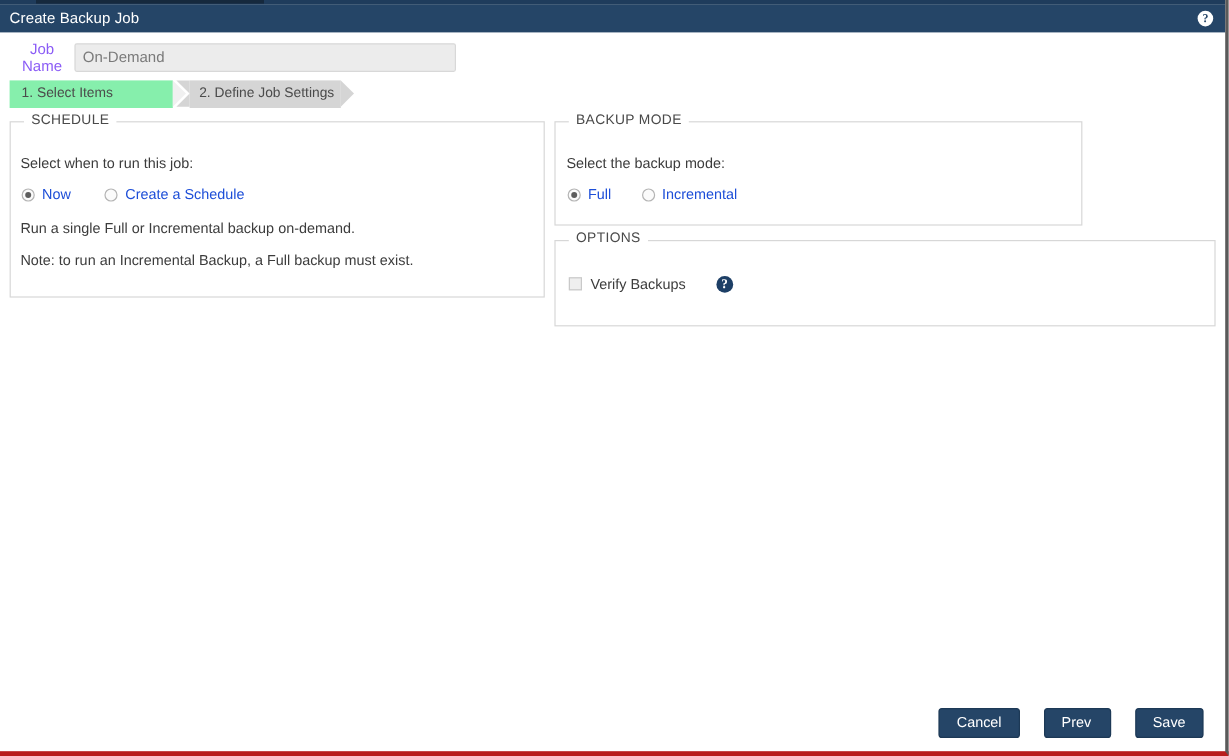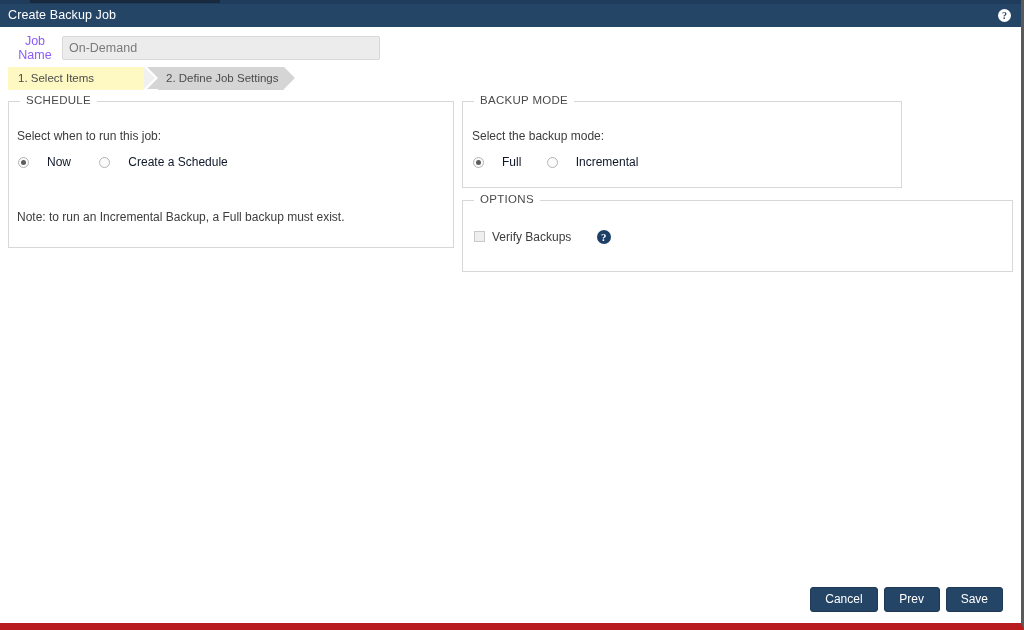--- a/index.html
+++ b/index.html
@@ -16,21 +16,21 @@
     overflow: hidden;
   }
 
   .window {
     position: relative;
     width: 1024px;
     height: 630px;
     box-sizing: border-box;
     background: #ffffff;
     border-right: 3px solid #5a5a5a;
-    border-bottom: 7px solid #b91c1c;
+    border-bottom: 4px solid #b91c1c;
     overflow: hidden;
   }
 
   
   .bg-strip {
     position: absolute;
     top: 0; left: 0;
     width: 1021px;
     height: 4px;
     background: #1f3c5c;
@@ -132,21 +132,21 @@
   .step .cap {
     position: absolute;
     top: 0;
     right: -11px;
     width: 0; height: 0;
     border-top: 11.5px solid transparent;
     border-bottom: 11.5px solid transparent;
     z-index: 2;
   }
   .step-1 {
-    background: #fef9c3;
+    background: #86efac;
     width: 136px;
   }
   .step-1 .cap { border-left: 11px solid #f0f0f0; }
   .step-2 {
     background: #d5d5d5;
     width: 126px;
     margin-left: 14px;
     padding-left: 8px;
   }
   .step-2 .cap { border-left: 11px solid #d5d5d5; }
@@ -231,23 +231,23 @@
     content: "";
     position: absolute;
     top: 2px; left: 2px;
     width: 5px; height: 5px;
     border-radius: 50%;
     background: #5d5d5d;
   }
   .radio-label {
     display: inline-block;
     vertical-align: middle;
-    margin-left: 18px;
-    font-size: 12px;
-    color: #0f172a;
+    margin-left: 6px;
+    font-size: 12px;
+    color: #1d4ed8;
     cursor: pointer;
   }
 
   
   .checkbox {
     display: inline-block;
     vertical-align: middle;
     width: 11px;
     height: 11px;
     border: 1px solid #c9c9c9;
@@ -287,28 +287,28 @@
     bottom: 11px;
     white-space: nowrap;
   }
   .btn {
     display: inline-block;
     box-sizing: border-box;
     min-width: 56px;
     height: 25px;
     line-height: 23px;
     padding: 0 14px;
-    margin-left: 6px;
+    margin-left: 20px;
     background: #254567;
     border: 1px solid #1d3956;
     border-radius: 3px;
     color: #ffffff;
     font-family: "Liberation Sans", sans-serif;
     font-size: 12px;
-    text-align: center;
+    text-align: left;
     cursor: pointer;
   }
 </style>
 </head>
 <body>
 
 <div class="window">
 
   <div class="bg-strip">
     <div class="bg-strip-inner"></div>
@@ -339,20 +339,21 @@
 
     <div class="radio-row" style="left:9px; top:52px;">
       <span class="radio-group">
         <span class="radio checked"></span><span class="radio-label">Now</span>
       </span>
       <span class="radio-group" style="margin-left:25px;">
         <span class="radio"></span><span class="radio-label">Create a Schedule</span>
       </span>
     </div>
 
+    <div class="panel-text" style="left:8px; top:81px;">Run a single Full or Incremental backup on-demand.</div>
     <div class="panel-text" style="left:8px; top:108px;">Note: to run an Incremental Backup, a Full backup must exist.</div>
   </div>
 
   <div class="panel panel-backupmode">
     <div class="panel-legend">BACKUP MODE</div>
     <div class="panel-text" style="left:9px; top:27px;">Select the backup mode:</div>
 
     <div class="radio-row" style="left:10px; top:52px;">
       <span class="radio-group">
         <span class="radio checked"></span><span class="radio-label">Full</span>

